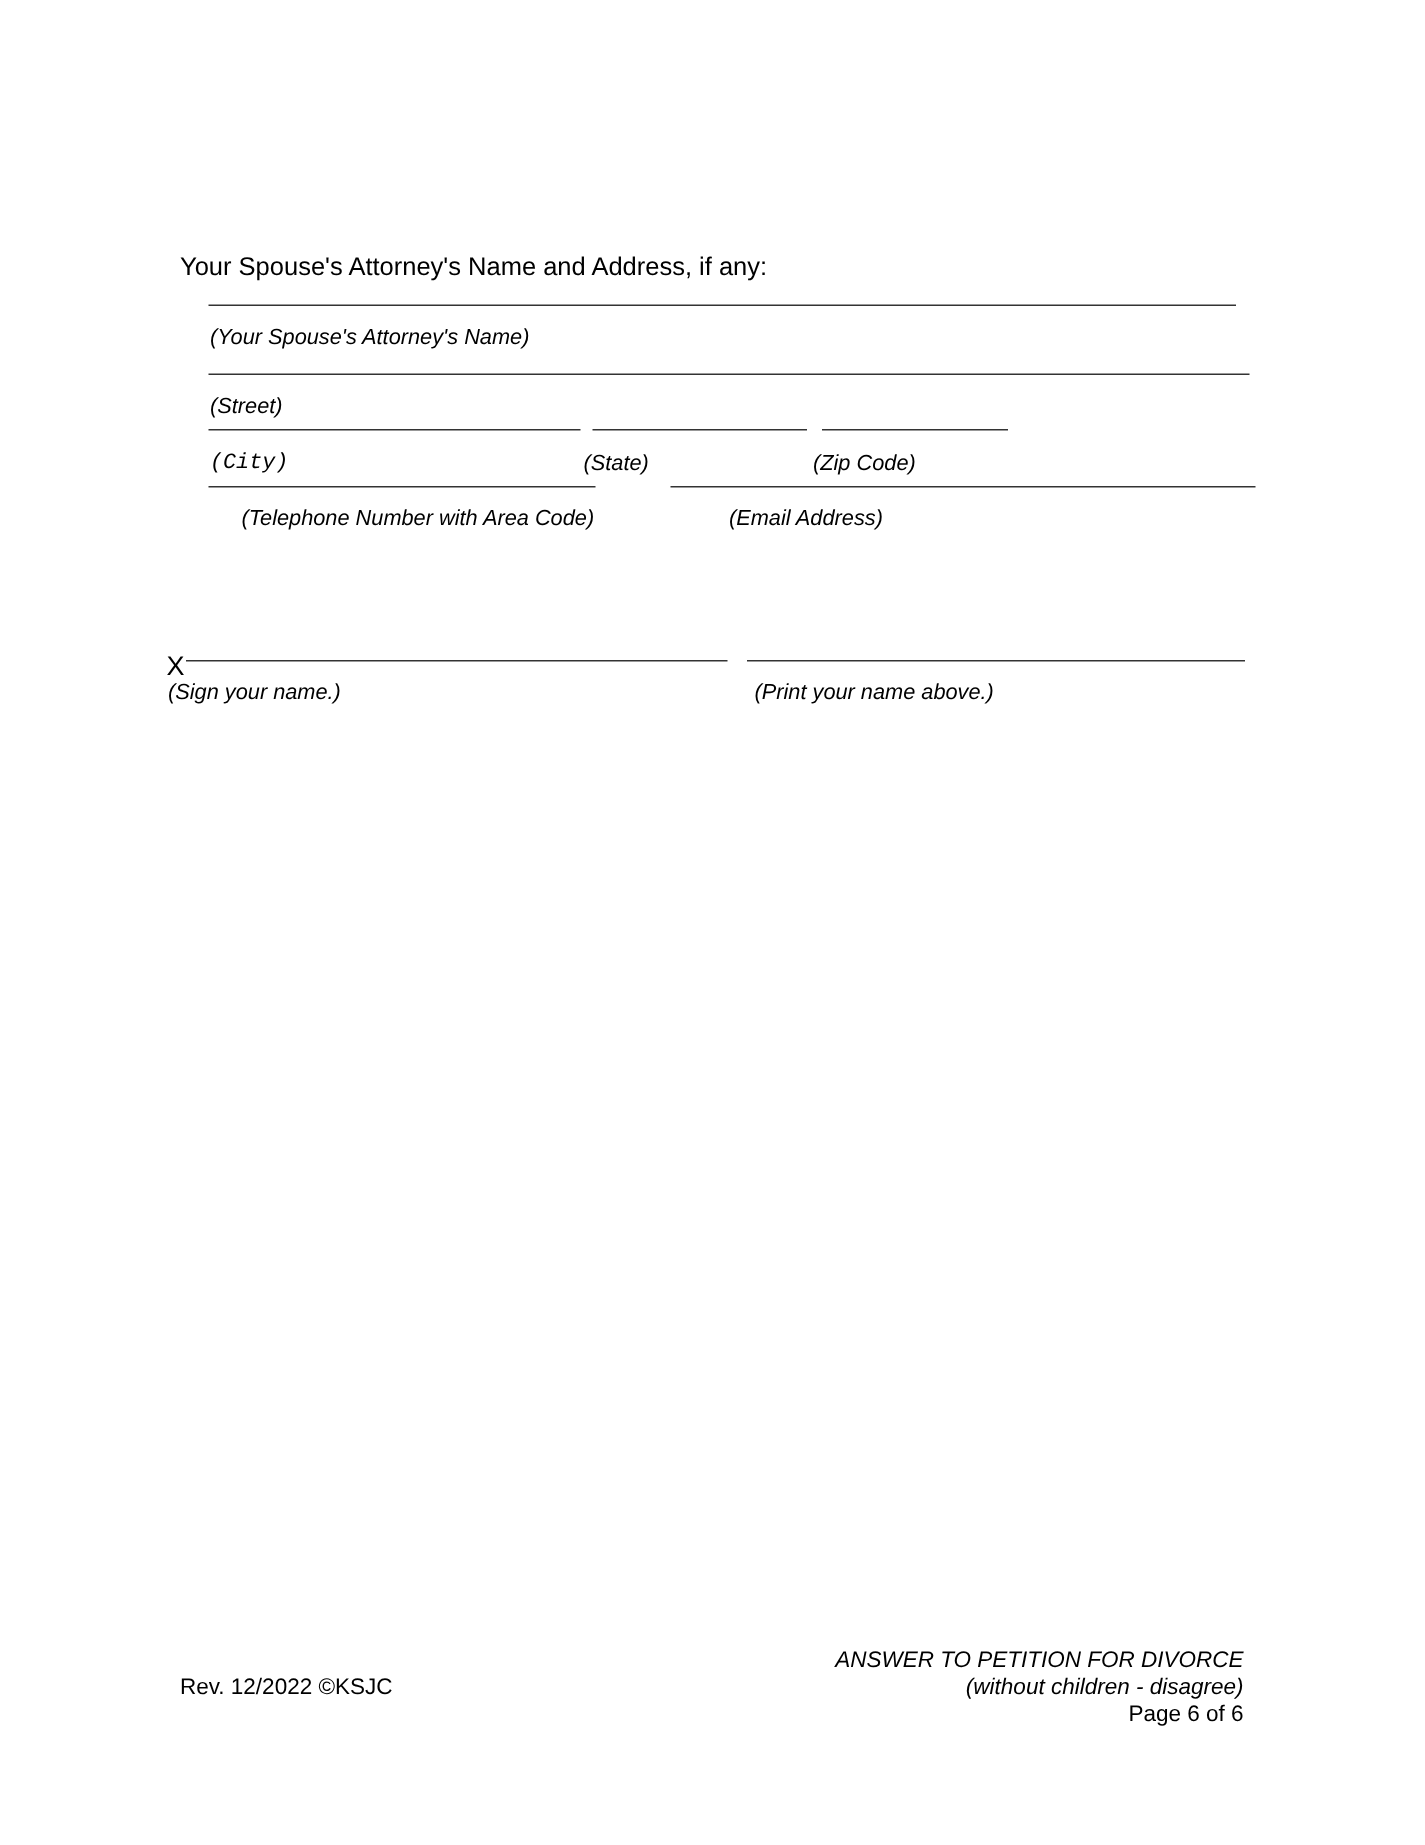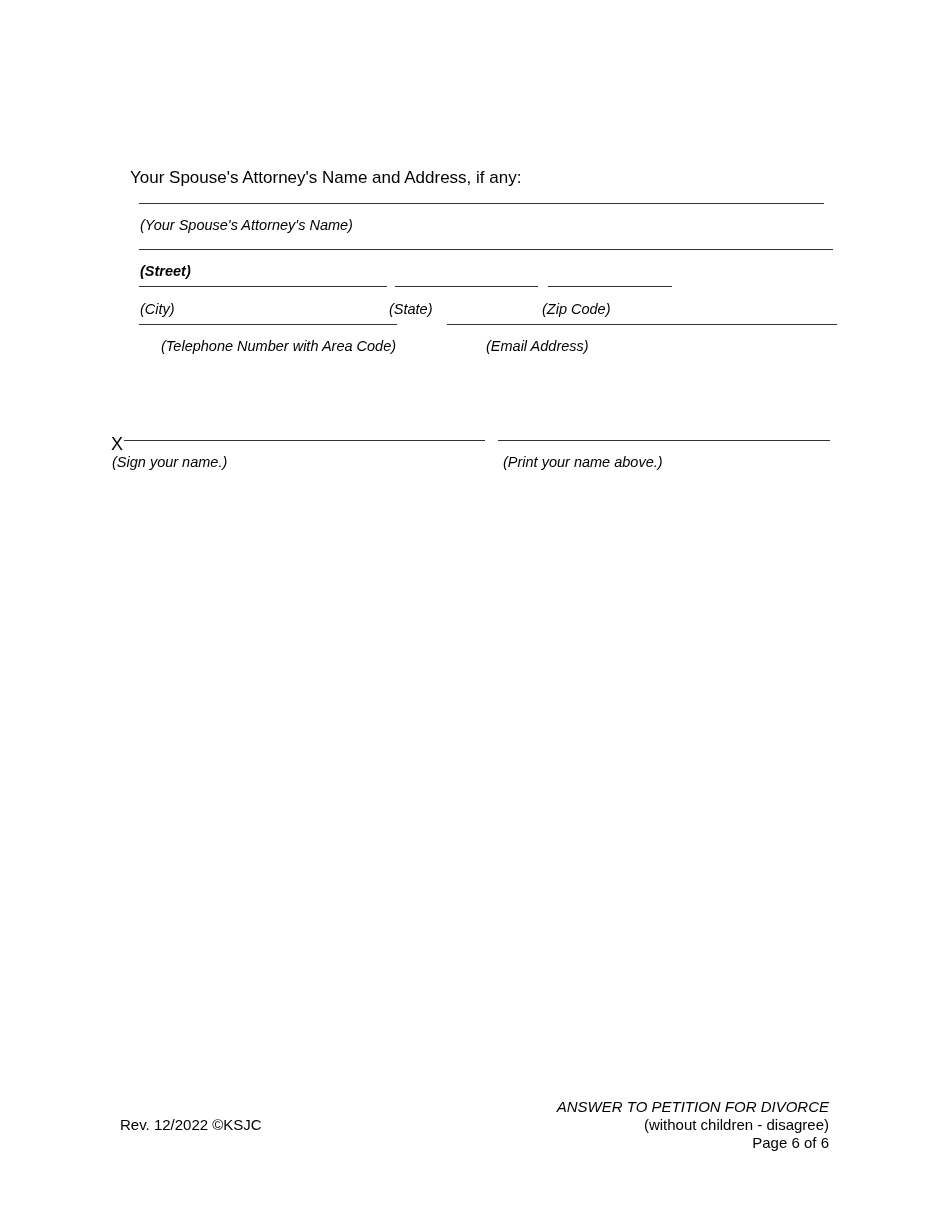--- a/index.html
+++ b/index.html
@@ -10,44 +10,44 @@
   .lbl { font-size: 14.5px; font-style: italic; }
   .line { position: absolute; height: 0; border-bottom: 1.3px solid #333; }
   .ftr { font-size: 15px; }
   .x-mark { font-size: 18px; }
 </style>
 </head>
 <body>
 
 <div>
 
-  <div class="abs heading" style="left:130px; top:168px;">Your Spouse's Attorney's Name and Address, if any:</div>
+  <div class="abs heading" style="left:120px; top:168px;">Your Spouse's Attorney's Name and Address, if any:</div>
 
   <div class="line" style="left:139px; top:203px; width:685px;"></div>
   <div class="abs lbl" style="left:140px; top:217px;">(Your Spouse's Attorney's Name)</div>
 
   <div class="line" style="left:139px; top:249px; width:694px;"></div>
-  <div class="abs lbl" style="left:140px; top:263px;font-weight:bold;">(Street)</div>
+  <div class="abs lbl" style="left:140px; top:263px;">(Street)</div>
 
   <div class="line" style="left:139px; top:286px; width:248px;"></div>
   <div class="line" style="left:395px; top:286px; width:143px;"></div>
   <div class="line" style="left:548px; top:286px; width:124px;"></div>
-  <div class="abs lbl" style="left:140px; top:301px;">(City)</div>
+  <div class="abs lbl" style="left:140px; top:301px;font-family:Liberation Mono, monospace;">(City)</div>
   <div class="abs lbl" style="left:389px; top:301px;">(State)</div>
   <div class="abs lbl" style="left:542px; top:301px;">(Zip Code)</div>
 
   <div class="line" style="left:139px; top:324px; width:258px;"></div>
   <div class="line" style="left:447px; top:324px; width:390px;"></div>
   <div class="abs lbl" style="left:140px; top:338px;margin-left:21px;">(Telephone Number with Area Code)</div>
   <div class="abs lbl" style="left:448px; top:338px;margin-left:38px;">(Email Address)</div>
 
   <div class="abs x-mark" style="left:111px; top:434px;">X</div>
   <div class="line" style="left:124px; top:440px; width:361px;"></div>
   <div class="line" style="left:498px; top:440px; width:332px;"></div>
   <div class="abs lbl" style="left:112px; top:454px;">(Sign your name.)</div>
   <div class="abs lbl" style="left:503px; top:454px;">(Print your name above.)</div>
 
   <div class="abs ftr" style="left:120px; top:1116px;">Rev. 12/2022 ©KSJC</div>
   <div class="abs ftr" style="right:121px; top:1098px; text-align:center;font-style:italic;">ANSWER TO PETITION FOR DIVORCE</div>
-  <div class="abs ftr" style="right:121px; top:1116px; text-align:right;">(without children - disagree)</div>
+  <div class="abs ftr" style="right:121px; top:1116px; text-align:right;font-style:italic;">(without children - disagree)</div>
   <div class="abs ftr" style="right:121px; top:1134px; ">Page 6 of 6</div>
 
 </div>
 
 </body></html>

